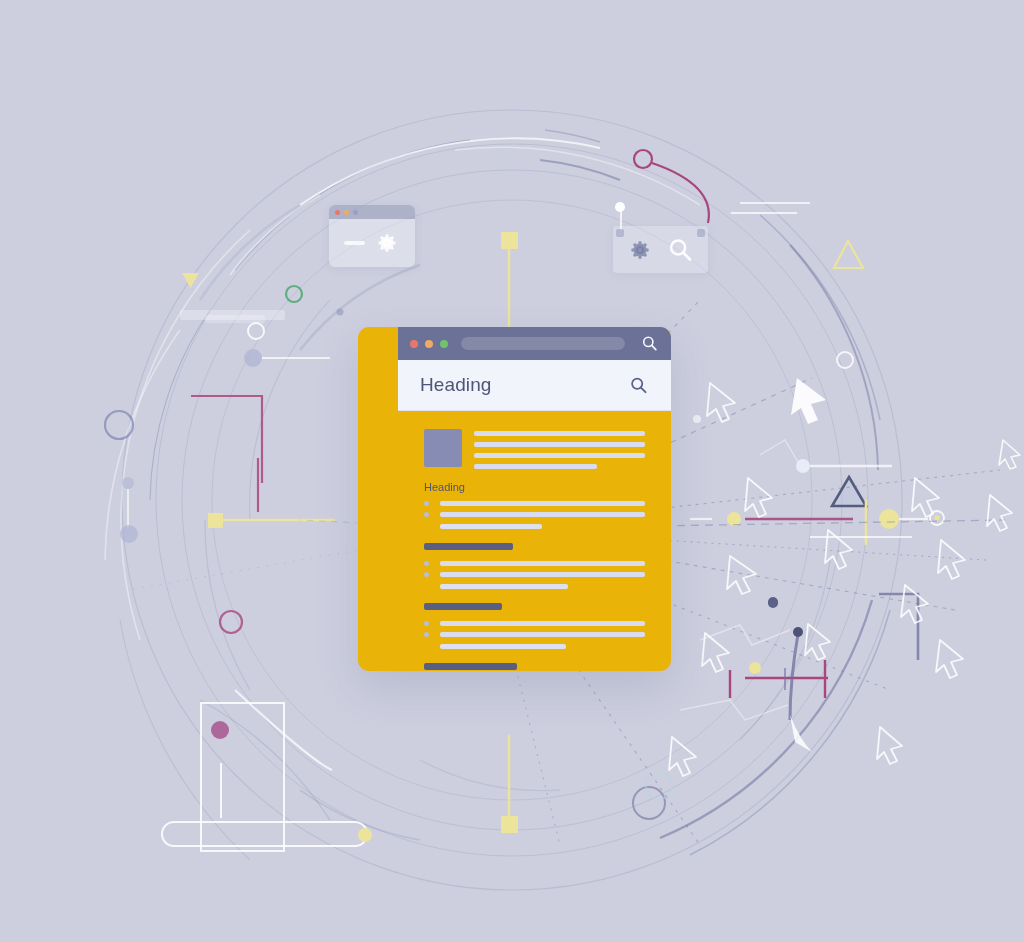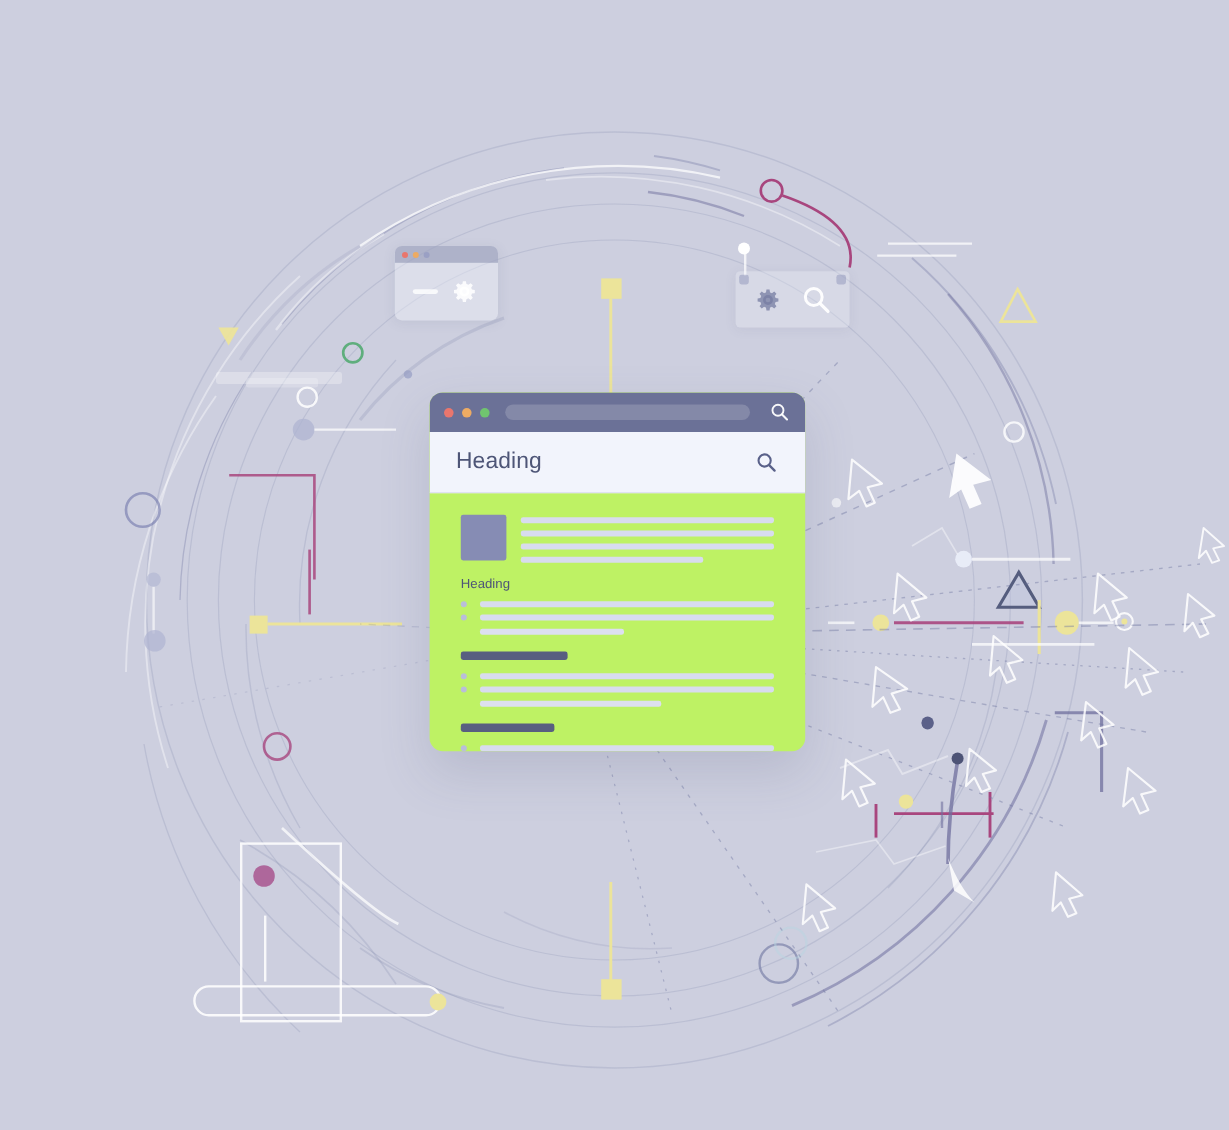--- a/index.html
+++ b/index.html
@@ -48,26 +48,26 @@
               background: rgba(150,155,190,0.55); }
   .card-nub.l { left: 3px; } .card-nub.r { right: 3px; }
   .pin-stem { position: absolute; left: 620px; top: 208px; width: 2px; height: 22px;
               background: rgba(255,255,255,0.75); }
   .pin-head { position: absolute; left: 615px; top: 202px; width: 10px; height: 10px;
               border-radius: 50%; background: #ffffff; }
 
   
   .browser {
     position: absolute; left: 358px; top: 327px;
-    width: 313px; height: 299px;
+    width: 313px; height: 344px;
     border-radius: 11px;
-    background: #bef264;
+    background: #eab308;
     box-shadow: 0 18px 42px rgba(88,94,130,0.18);
     overflow: hidden;
-    display: flex; flex-direction: column;
+    display: flex; flex-direction: column; padding-left: 40px;
   }
   .titlebar {
     height: 33px; flex: 0 0 33px;
     background: #6b7197;
     display: flex; align-items: center; padding: 0 12px; gap: 7px;
   }
   .tl { width: 8px; height: 8px; border-radius: 50%; flex: 0 0 auto; }
   .url-pill {
     flex: 1 1 auto; height: 13px; margin: 0 8px 0 6px;
     border-radius: 7px; background: rgba(255,255,255,0.17);

